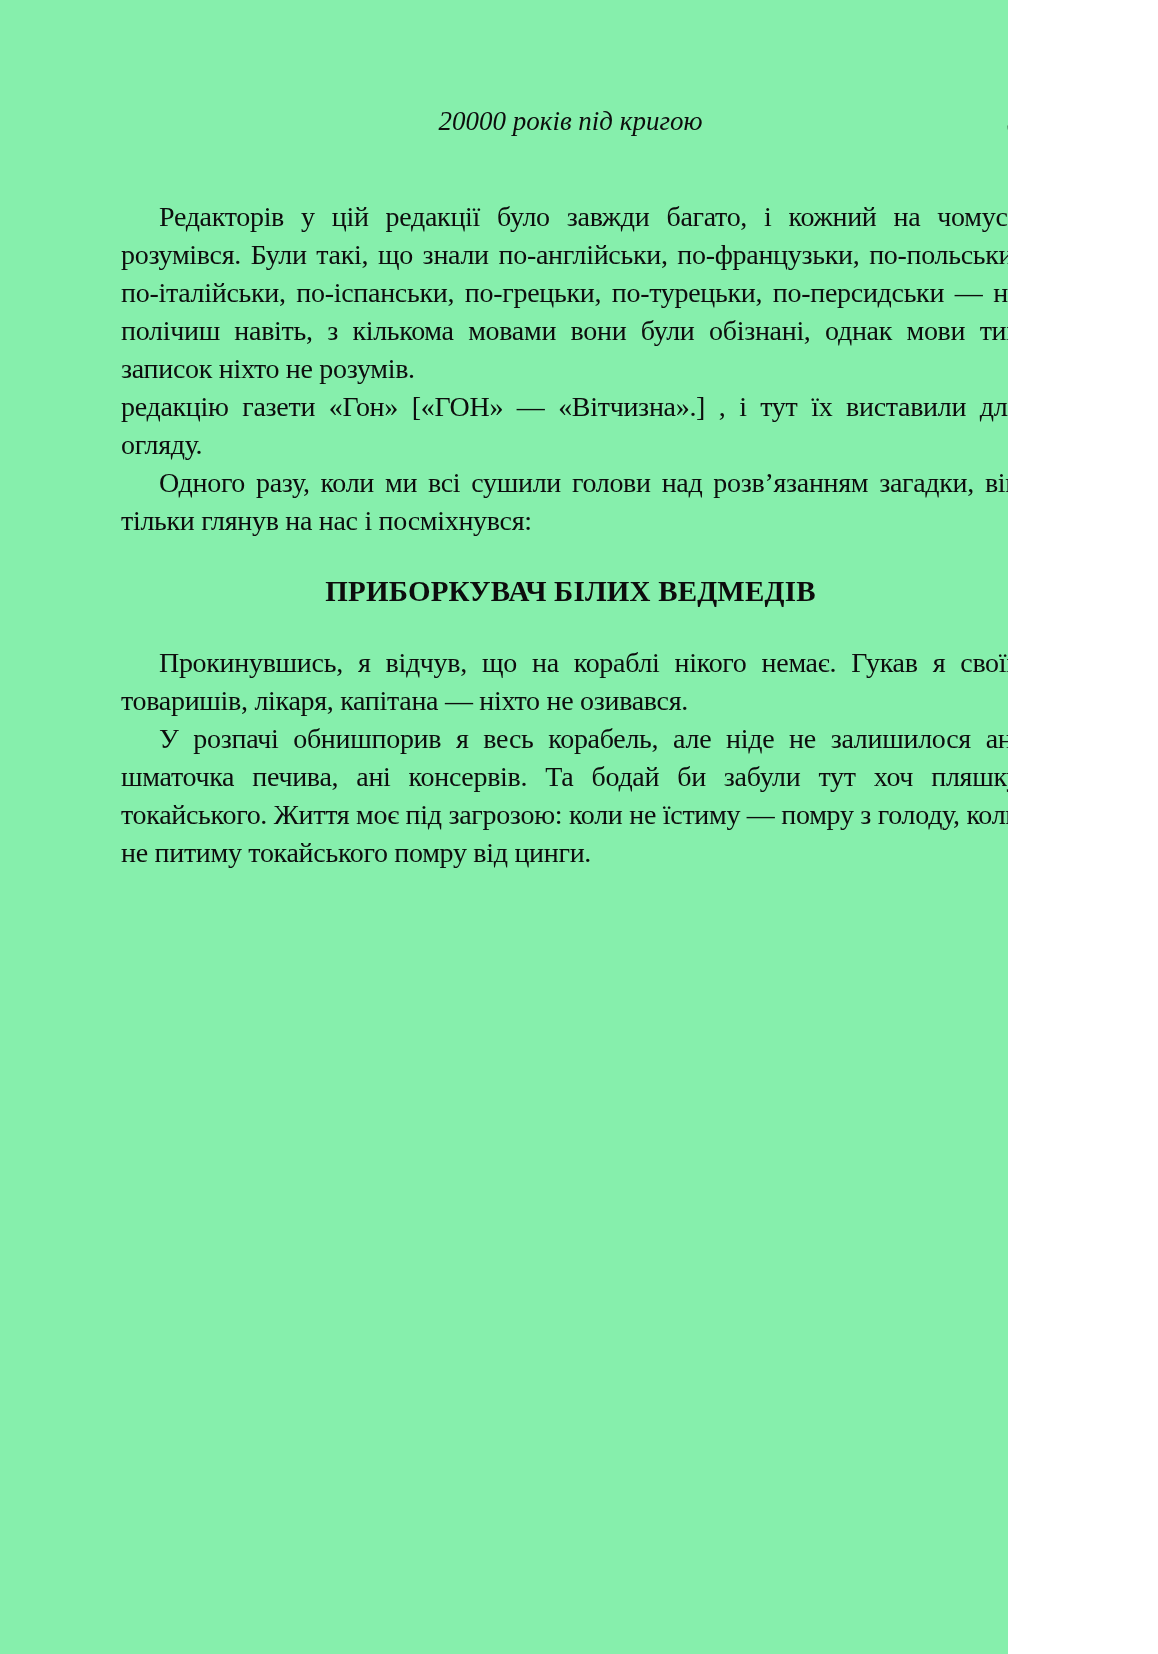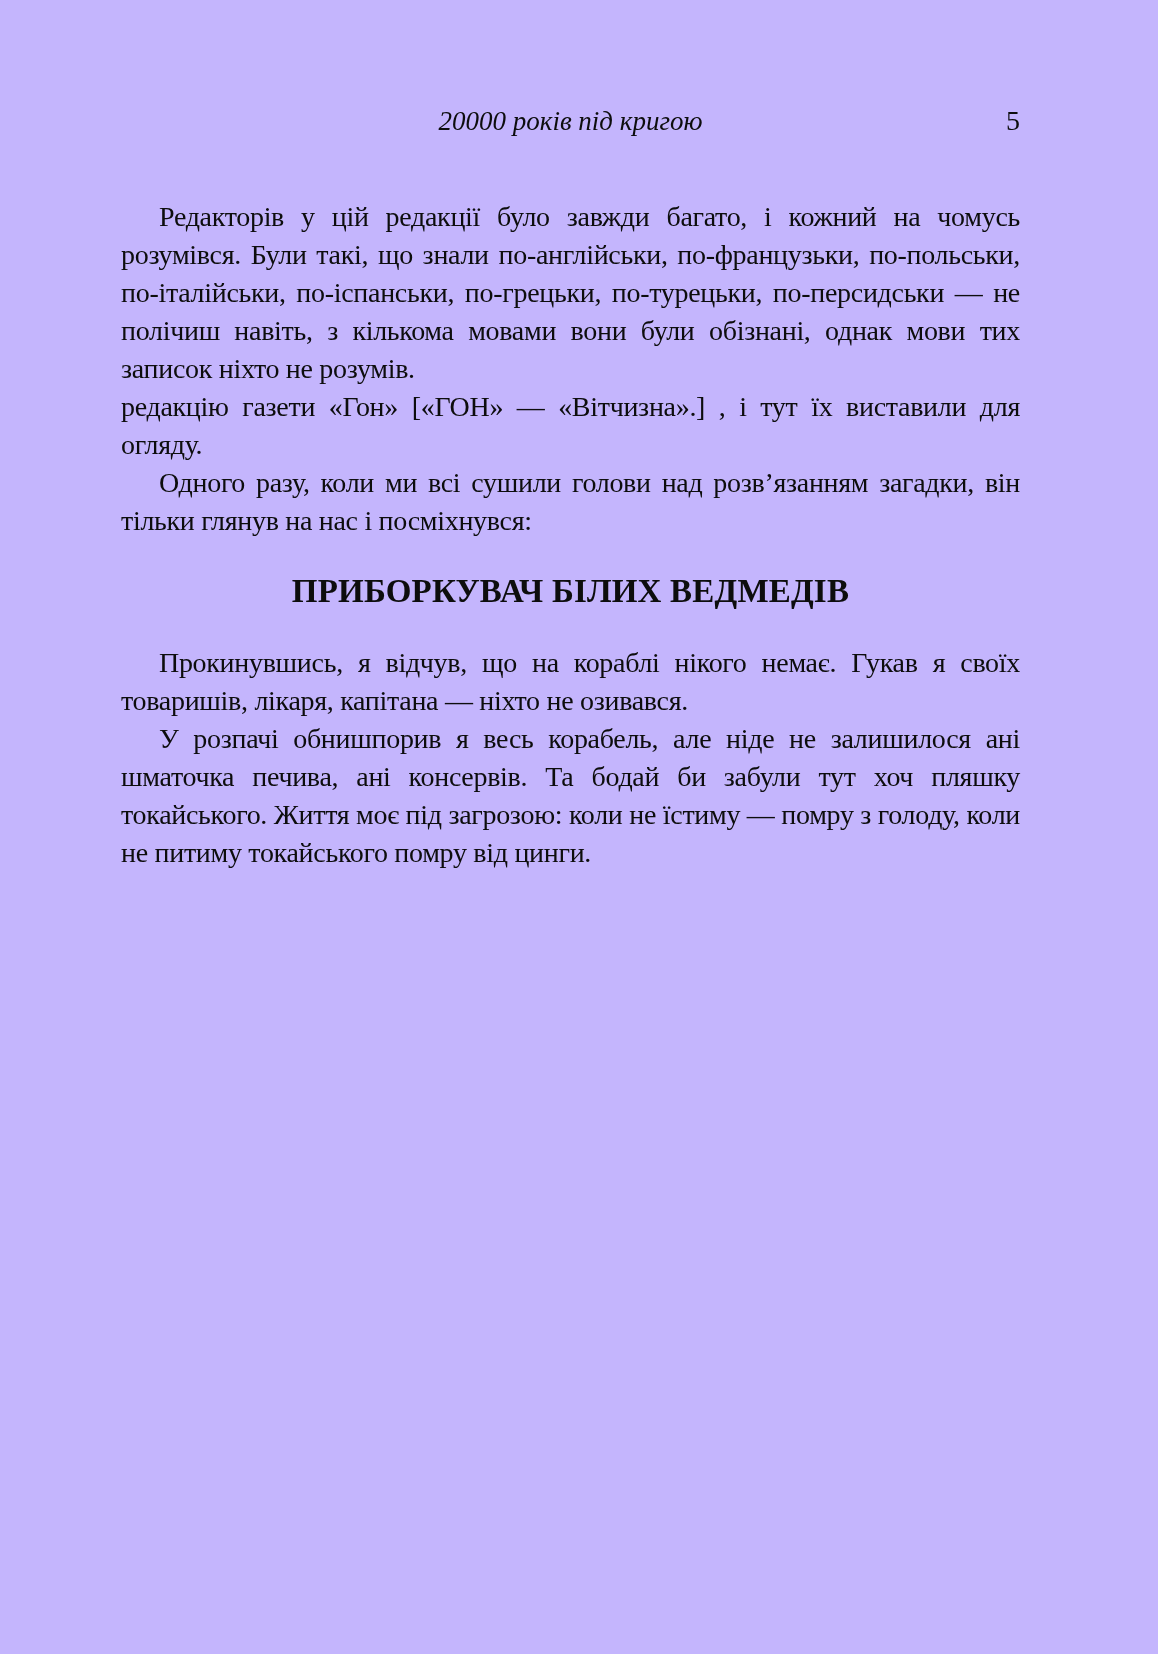--- a/index.html
+++ b/index.html
@@ -2,23 +2,23 @@
 <html lang="uk"><head>
 <meta charset="utf-8">
 <style>
   html, body {
     margin: 0;
     padding: 0;
     background: #ffffff;
   }
   .page {
     position: relative;
-    width: 1158px;
+    width: 1008px;
     height: 1654px;
-    background: #c4b5fd;
+    background: #86efac;
     color: #0d0d0d;
     font-family: "Liberation Serif", "DejaVu Serif", serif;
     overflow: hidden;
   }
   .running-head {
     position: absolute;
     top: 104px;
     left: 121px;
     width: 899px;
     height: 40px;
@@ -49,21 +49,21 @@
     margin: 0;
     text-indent: 38px;
   }
   .para.no-indent {
     text-indent: 0;
   }
   .chapter-heading {
     margin: 32px 0 34px 0;
     text-align: center;
     text-indent: 0;
-    font-size: 33px;
+    font-size: 29px;
     font-weight: bold;
     letter-spacing: 0.2px;
     line-height: 38px;
   }
 </style>
 </head>
 <body>
 
 <div class="page">
 

